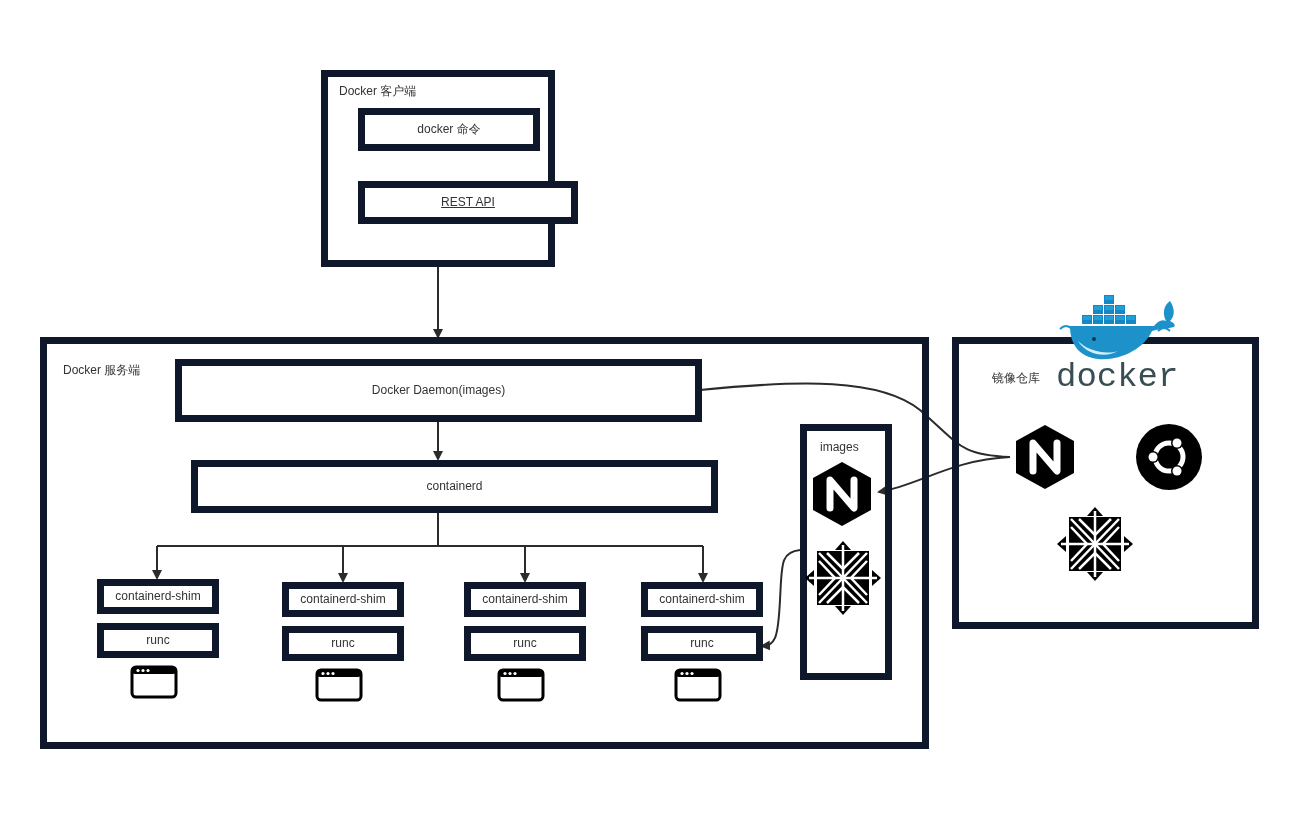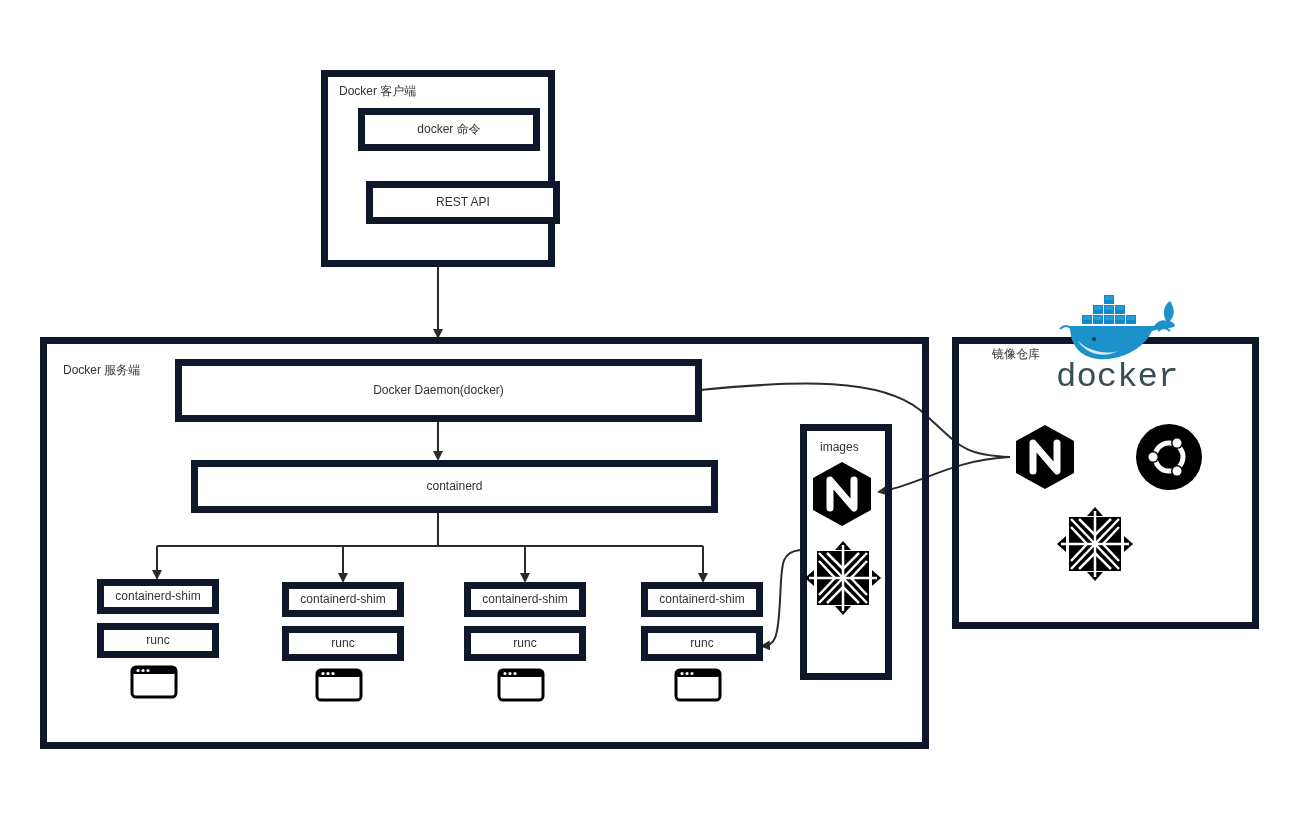--- a/index.html
+++ b/index.html
@@ -34,32 +34,32 @@
     <path d="M1010,457 C950,460 920,485 879,492" marker-end="url(#arr)"></path>
     <path d="M800,550 C780,552 782,565 780,600 C778,640 775,645 762,646" marker-end="url(#arr)"></path>
   </g>
 </svg>
 
 <div class="box" style="left:321px;top:70px;width:234px;height:197px;">
   <span class="lbl" style="left:11px;top:6px;">Docker 客户端</span>
   <div class="box center" style="left:30px;top:31px;width:182px;height:43px;">
     <span>docker 命令</span>
   </div>
-  <div class="box center" style="left:38px;top:104px;width:194px;height:43px;">
+  <div class="box center" style="left:30px;top:104px;width:220px;height:43px;text-decoration:underline;">
     <span>REST API</span>
   </div>
 </div>
 
 <div class="box" style="left:40px;top:337px;width:889px;height:412px;background:transparent;">
   <span class="lbl" style="left:16px;top:18px;">Docker 服务端</span>
 </div>
 
 <div class="box center" style="left:175px;top:359px;width:527px;height:63px;">
   <span>Docker Daemon</span>
-  <span>(docker)</span>
+  <span>(images)</span>
 </div>
 
 <div class="box center" style="left:191px;top:460px;width:527px;height:53px;">
   <span>containerd</span>
 </div>
 
 <div class="box center" style="left:97px;top:579px;width:122px;height:35px;">
   <span>containerd-shim</span>
 </div>
 <div class="box center" style="left:97px;top:623px;width:122px;height:35px;">
@@ -140,21 +140,21 @@
     <line x1="14" y1="12" x2="62" y2="62"></line>
     <line x1="62" y1="12" x2="14" y2="62"></line>
     <polyline points="14,20 30,37 14,54"></polyline>
     <polyline points="62,20 46,37 62,54"></polyline>
     <polyline points="22,12 38,28 54,12"></polyline>
     <polyline points="22,62 38,46 54,62"></polyline>
   </g>
 </svg>
 
 <div class="box" style="left:952px;top:337px;width:307px;height:292px;background:transparent;">
-  <span class="lbl" style="left:33px;top:2px;">镜像仓库</span>
+  <span class="lbl" style="left:33px;top:26px;">镜像仓库</span>
 </div>
 
 <svg class="icon" style="left:1058px;top:293px;" width="122" height="70" viewBox="0 0 122 70">
   <g fill="#1488c6">
     <rect x="46" y="2" width="10" height="9"></rect>
     <rect x="35" y="12" width="10" height="9"></rect>
       <rect x="46" y="12" width="10" height="9"></rect>
       <rect x="57" y="12" width="10" height="9"></rect>
     <rect x="24" y="22" width="10" height="9"></rect>
       <rect x="35" y="22" width="10" height="9"></rect>

